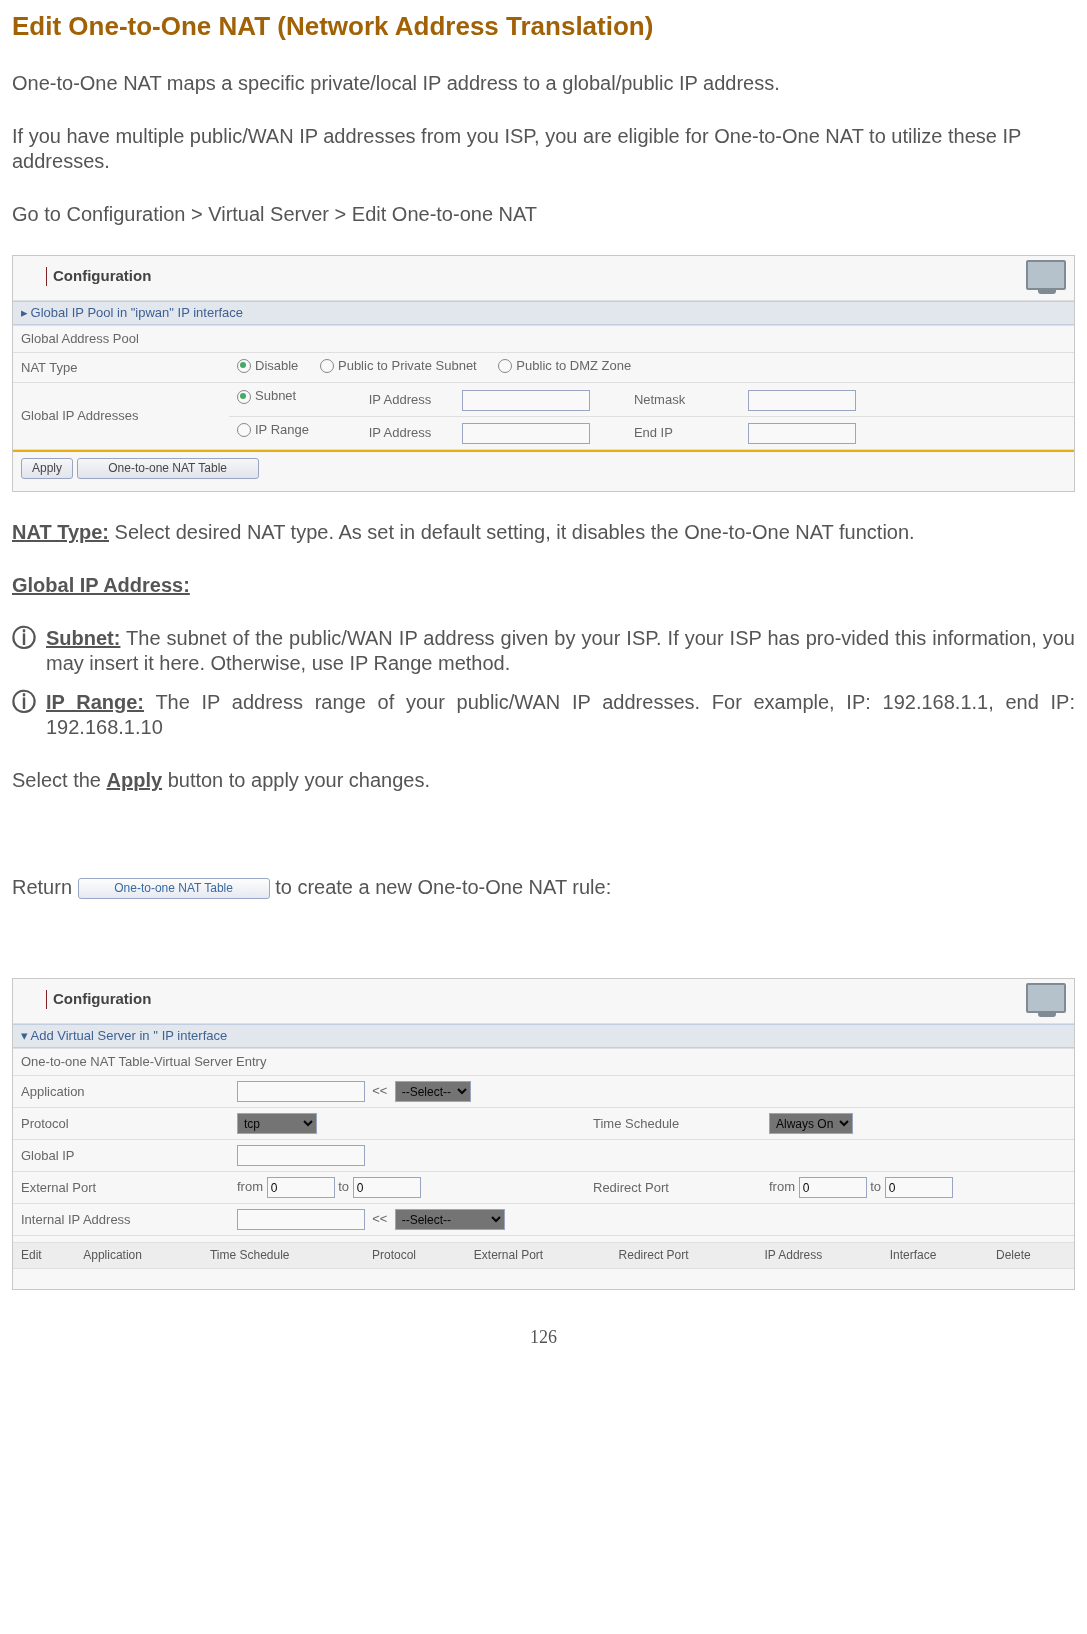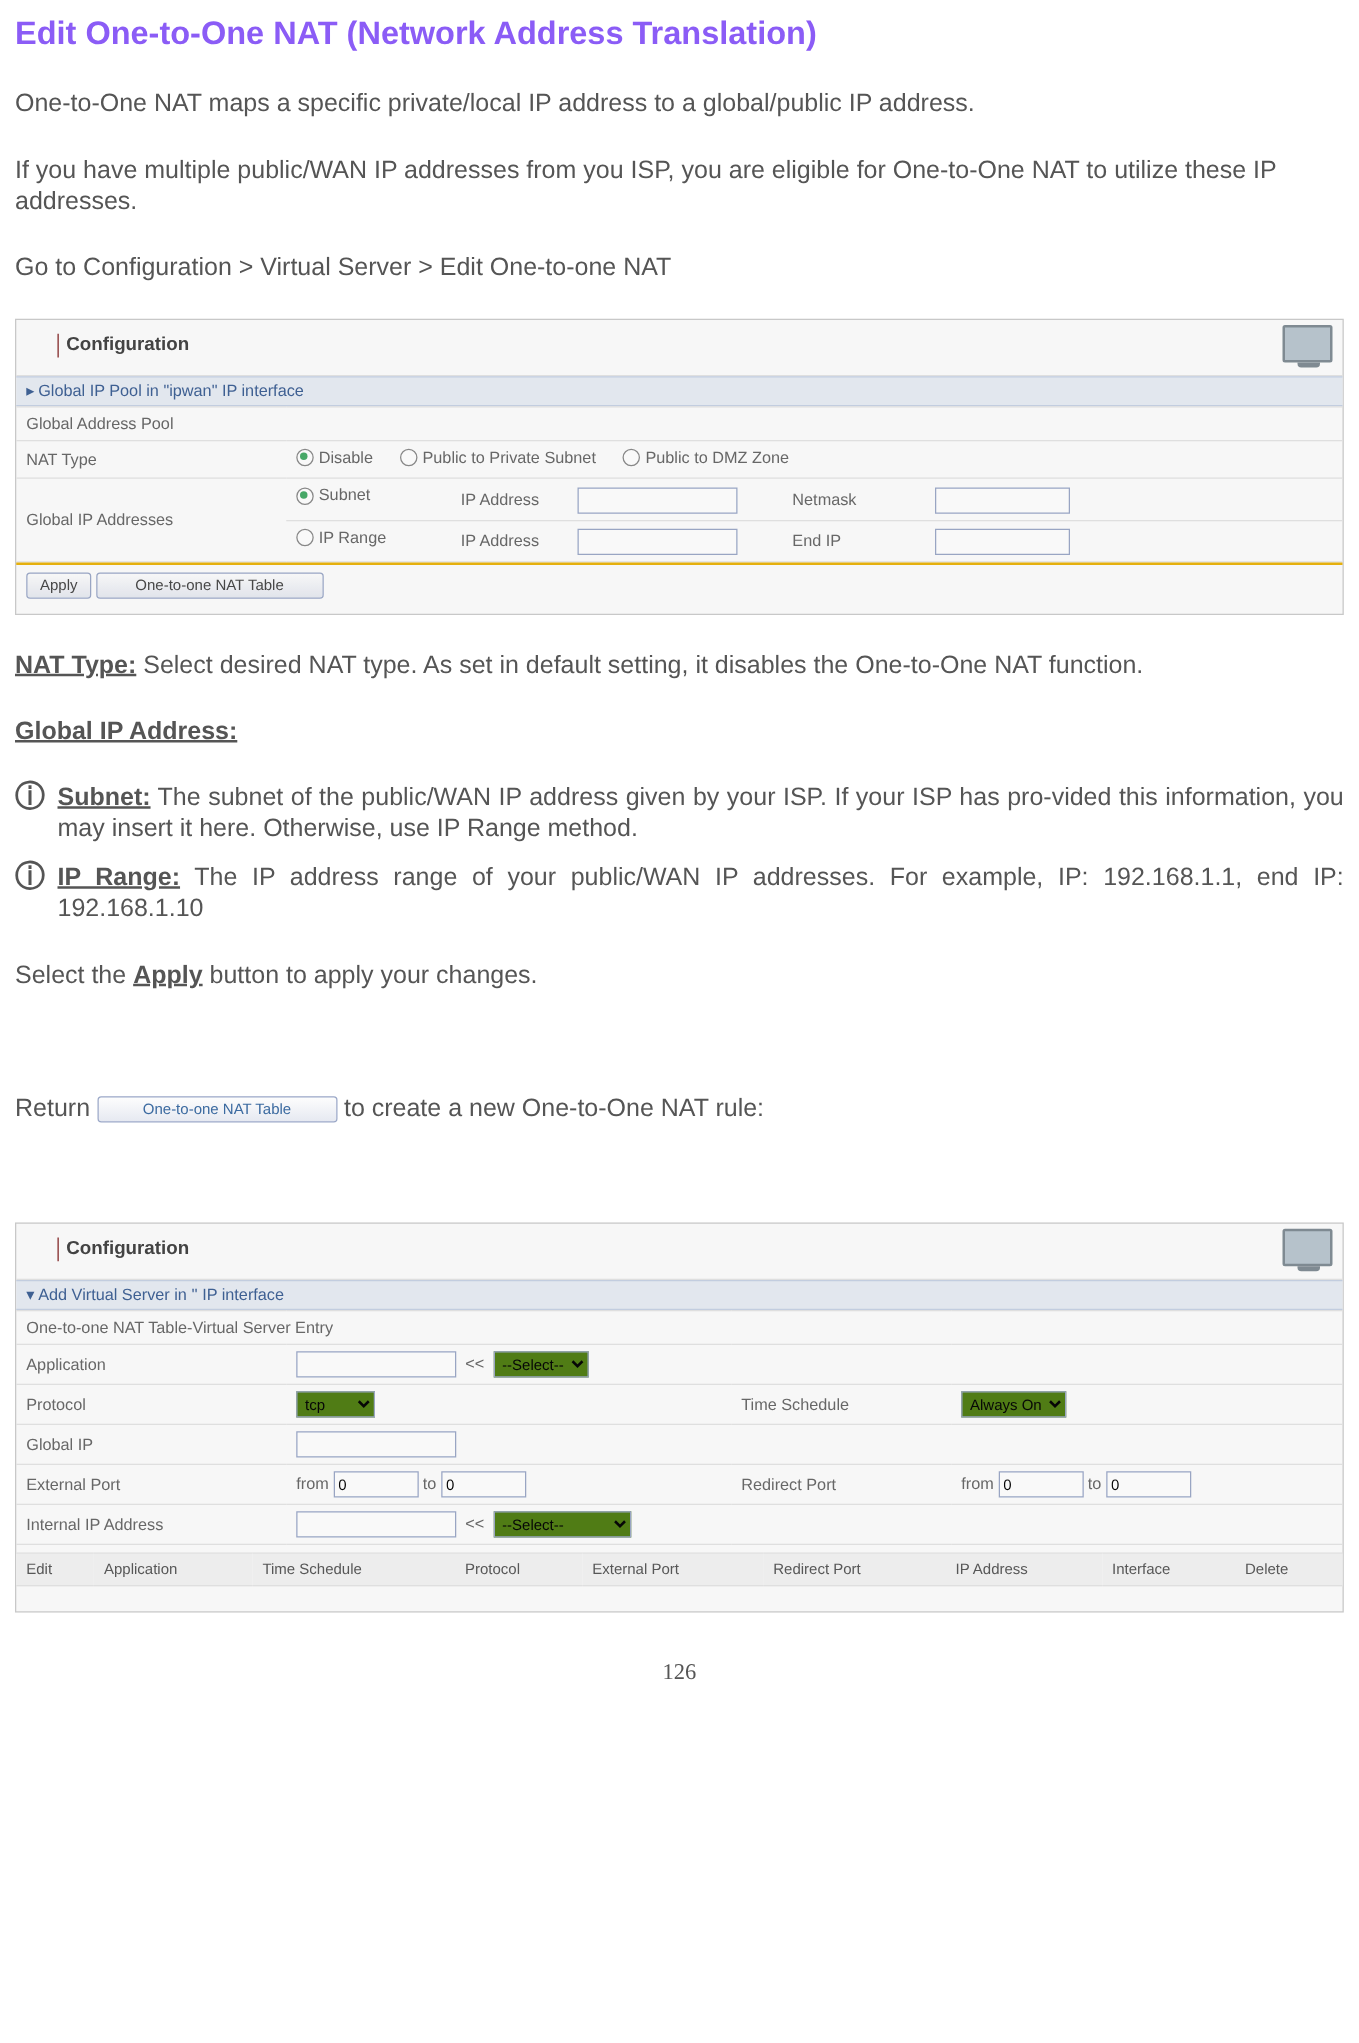--- a/index.html
+++ b/index.html
@@ -7,21 +7,21 @@
     color: #555;
     margin: 0;
     padding: 0 12px;
     width: 1063px;
     font-size: 20px;
     line-height: 1.25;
   }
   h1 {
     font-size: 26px;
     font-weight: bold;
-    color: #8b5cf6;
+    color: #a16207;
     margin: 10px 0 18px 0;
   }
   p { margin: 28px 0; }
   .bold { font-weight: bold; text-decoration: underline; }
   .justify { text-align: justify; }
   .info-item { display:flex; }
   .info-icon {
     font-size: 24px; font-weight: bold; width: 34px; flex: 0 0 34px;
     line-height: 1;
   }
@@ -65,21 +65,21 @@
   }
   .grid td.label { width: 200px; }
   input.txt {
     height: 19px; border:1px solid #9aa7c7; background:#fff; font-size:12px;
     padding: 0 3px; vertical-align:middle;
   }
   input.num { width: 60px; }
   input.med { width: 120px; }
   input.sm  { width: 100px; }
   select.sel {
-    height: 21px; border:1px solid #9aa7c7; background:#4d7c0f; font-size:12px;
+    height: 21px; border:1px solid #9aa7c7; background:#737373; font-size:12px;
     padding: 0 2px; vertical-align:middle;
   }
   .btn {
     display:inline-block; padding:2px 10px; font-size:12px; color:#444;
     background: linear-gradient(#fdfdfd,#e6e9f1);
     border:1px solid #9aa7c7; border-radius:3px; cursor:pointer;
     vertical-align:middle;
   }
   .btn-row { padding: 6px 8px; border-top:2px solid #eab308; }
   .radio-lbl { margin-right: 18px; display:inline-flex; align-items:center; gap:4px;}
@@ -211,21 +211,21 @@
     <tr>
       <td class="label">Application</td>
       <td colspan="3">
         <input class="txt med" style="">
         &nbsp;&lt;&lt;&nbsp;
         <select class="sel"><option>--Select--</option></select>
       </td>
     </tr>
     <tr>
       <td class="label">Protocol</td>
-      <td style="width:340px"><select class="sel" style="width:63px"><option>tcp</option></select></td>
+      <td style="width:340px"><select class="sel" style="width:80px"><option>tcp</option></select></td>
       <td style="width:160px">Time Schedule</td>
       <td><select class="sel"><option>Always On</option></select></td>
     </tr>
     <tr>
       <td class="label">Global IP</td>
       <td colspan="3"><input class="txt med" style=""></td>
     </tr>
     <tr>
       <td class="label">External Port</td>
       <td>

